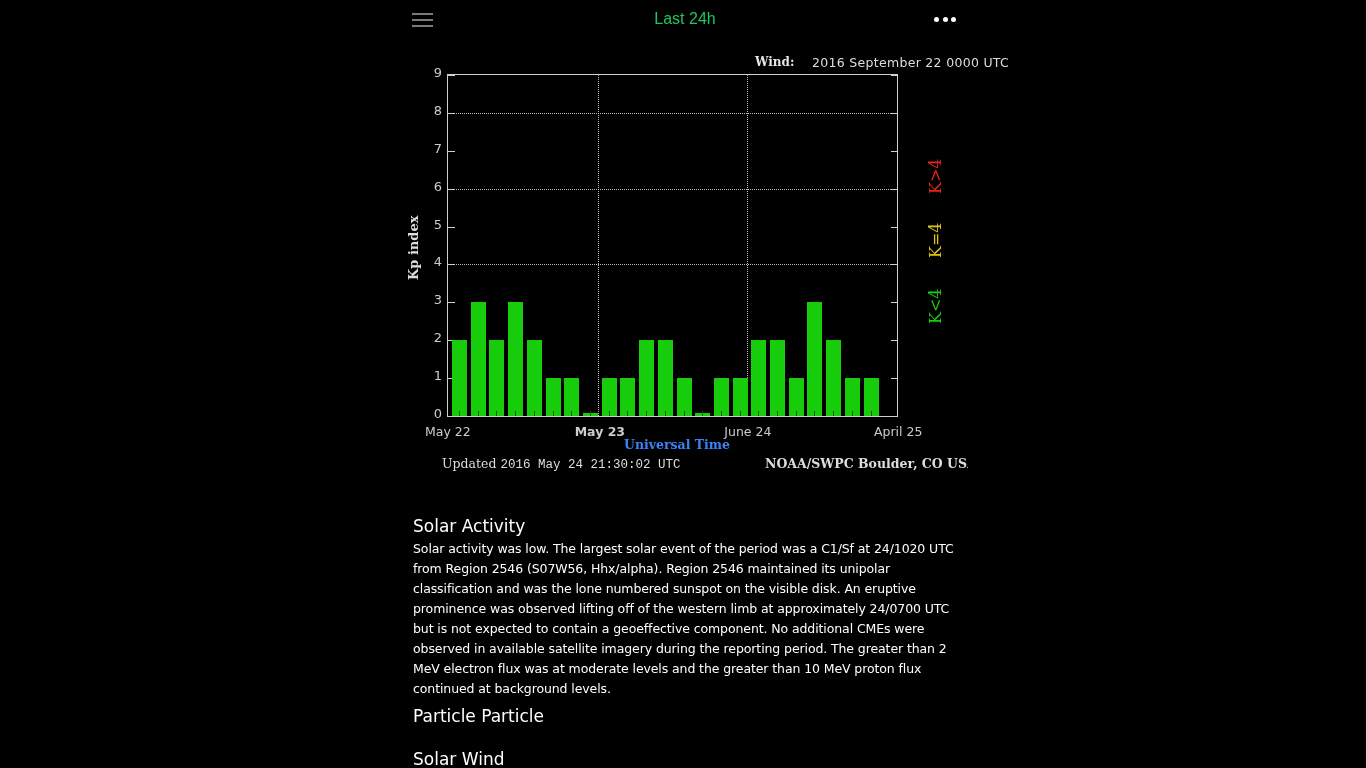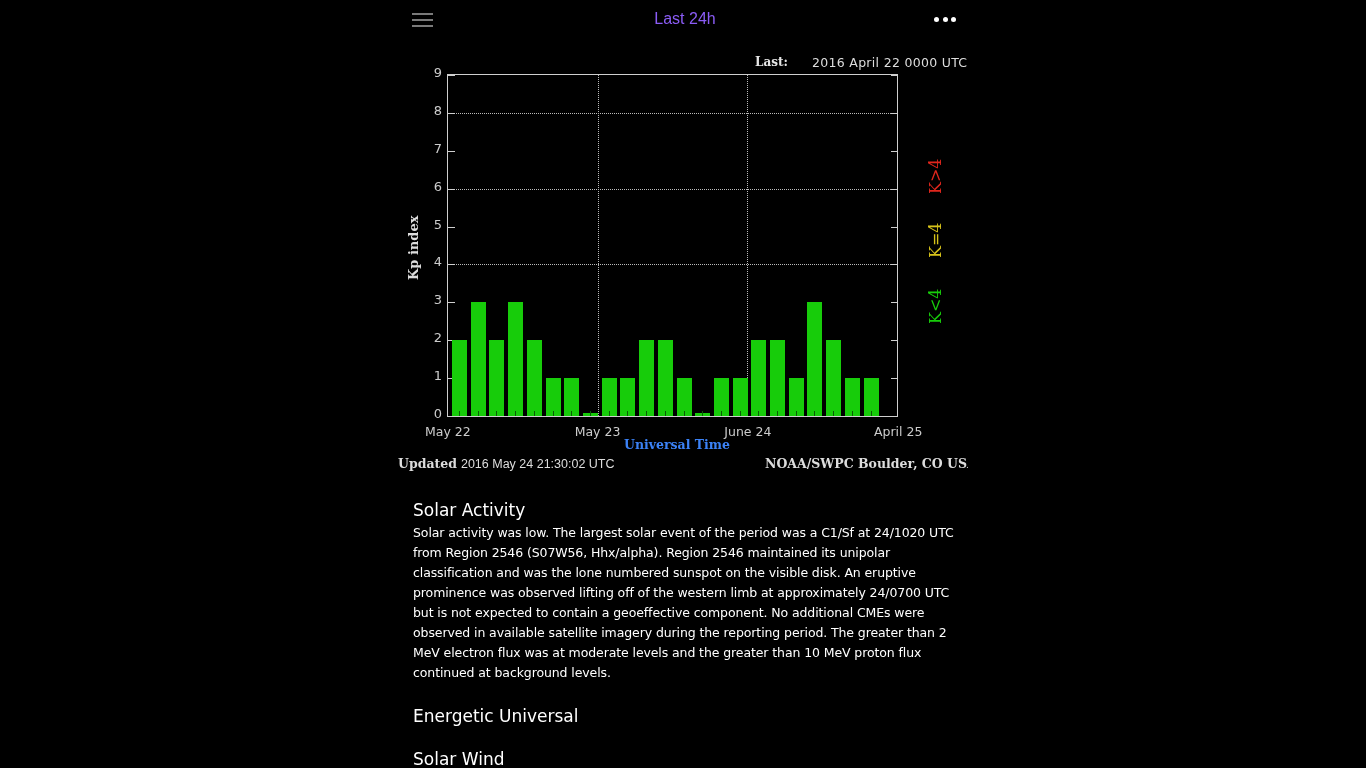--- a/index.html
+++ b/index.html
@@ -1,46 +1,46 @@
 <!DOCTYPE html>
 <html><head>
 <meta charset="utf-8">
 <style>
   html, body { margin:0; padding:0; background:#000; }
   body { width:1366px; height:768px; overflow:hidden; position:relative; color:#fff; font-family:"DejaVu Sans", sans-serif; }
   .header { position:absolute; left:400px; top:0; width:570px; height:42px; }
   .hamburger { position:absolute; left:12px; top:13px; width:21px; height:15px; cursor:pointer; }
   .hamburger span { display:block; height:2px; background:#7a7a7a; margin-bottom:4px; }
-  .title { position:absolute; left:0; right:0; top:10px; text-align:center; font-size:16px; color:#8b5cf6; font-family:"Liberation Sans", sans-serif; }
+  .title { position:absolute; left:0; right:0; top:10px; text-align:center; font-size:16px; color:#22c55e; font-family:"Liberation Sans", sans-serif; }
   .more { position:absolute; left:534px; top:17px; width:22px; height:6px; display:flex; justify-content:space-between; cursor:pointer; }
   .more i { display:block; width:5px; height:5px; border-radius:50%; background:#fff; }
 
   .chart { position:absolute; left:398px; top:44px; width:570px; height:432px; background:#000; font-family:"DejaVu Serif", serif; color:#ddd; }
   .chart-title { position:absolute; left:22px; top:7px; font-size:13.5px; font-weight:bold; letter-spacing:0.2px; color:#e6e6e6; }
   .chart-begin-lbl { position:absolute; left:357px; top:11px; font-size:12px; font-weight:bold; color:#e6e6e6; }
   .chart-begin { position:absolute; left:414px; top:11px; font-size:12.5px; font-family:"DejaVu Sans", sans-serif; color:#ddd; white-space:nowrap; letter-spacing:0.3px; }
   .plot { position:absolute; left:49px; top:30px; width:451px; height:343px; border:1px solid #cfcfcf; box-sizing:border-box; }
   .gridh { position:absolute; left:0; right:0; height:0; border-top:1px dotted #bbb; }
   .gridv { position:absolute; top:0; bottom:0; width:0; border-left:1px dotted #bbb; }
   .ytick { position:absolute; left:-8px; width:7px; height:1px; background:#cfcfcf; }
   .ytick-r { position:absolute; right:-1px; width:7px; height:1px; background:#cfcfcf; }
   .ylab { position:absolute; left:30px; width:14px; text-align:right; font-size:13px; font-family:"DejaVu Sans", sans-serif; color:#ccc; }
   .bar { position:absolute; bottom:0; width:15px; background:#17cc0a; }
   .bar::after { content:""; position:absolute; left:7px; bottom:0; width:1px; height:5px; background:#0a5c05; }
   .xlab { position:absolute; top:380px; font-size:12.5px; font-family:"DejaVu Sans", sans-serif; color:#ccc; white-space:nowrap; }
   .xtitle { position:absolute; left:226px; top:393px; font-size:12.5px; font-weight:bold; color:#3b82f6; }
   .yaxis-title { position:absolute; left:8px; top:236px; transform:rotate(-90deg); transform-origin:left top; font-size:13px; font-weight:bold; color:#ddd; white-space:nowrap; }
   .legend { position:absolute; transform:rotate(-90deg); transform-origin:left top; font-size:16px; white-space:nowrap; font-family:"DejaVu Serif", serif; }
   .updated { position:absolute; left:0; top:412px; font-size:12.5px; color:#ddd; white-space:nowrap; }
-  .updated b { font-weight:bold; }
-  .updated span { font-family:Liberation Sans, sans-serif; }
+  .updated b { font-weight:normal;margin-left:44px; }
+  .updated span { font-family:Liberation Mono, monospace; }
   .noaa { position:absolute; left:367px; top:412px; font-size:12.5px; font-weight:bold; color:#ddd; white-space:nowrap; width:203px; overflow:hidden; }
 
   .content { position:absolute; left:413px; top:500px; width:545px; font-family:"DejaVu Sans", sans-serif; }
-  .section-h { font-size:17px; color:#fff; margin:0 0 3px 0; font-weight:normal; }
+  .section-h { font-size:17px; color:#fff; margin:16px 0 3px 0; font-weight:normal; }
   .para { font-size:12.5px; line-height:20px; color:#fff; margin:0 0 17px 0; letter-spacing:-0.1px; }
   .sec2 { position:absolute; left:413px; top:706px; font-size:17px; color:#fff; }
   .sec3 { position:absolute; left:413px; top:749px; font-size:17px; color:#ffffff; }
 </style>
 </head>
 <body>
 
 <div class="header">
   <div class="hamburger">
     <span></span>
@@ -49,22 +49,22 @@
   </div>
   <div class="title">Last 24h</div>
   <div class="more">
     <i></i>
       <i></i>
       <i></i>
   </div>
 </div>
 
 <div class="chart">
-  <div class="chart-begin-lbl">Last:</div>
-  <div class="chart-begin">2016 April 22 0000 UTC</div>
+  <div class="chart-begin-lbl">Wind:</div>
+  <div class="chart-begin">2016 September 22 0000 UTC</div>
   <div class="yaxis-title">Kp index</div>
   <div id="ylabels">
       <div class="ylab" style="top: 362px;">0</div>
       <div class="ylab" style="top: 324.111px;">1</div>
       <div class="ylab" style="top: 286.222px;">2</div>
       <div class="ylab" style="top: 248.333px;">3</div>
       <div class="ylab" style="top: 210.444px;">4</div>
       <div class="ylab" style="top: 172.556px;">5</div>
       <div class="ylab" style="top: 134.667px;">6</div>
       <div class="ylab" style="top: 96.7778px;">7</div>
@@ -116,30 +116,30 @@
       <div class="bar" style="left: 303.333px; height: 75.7778px; background: rgb(23, 204, 10);"></div>
       <div class="bar" style="left: 322.042px; height: 75.7778px; background: rgb(23, 204, 10);"></div>
       <div class="bar" style="left: 340.75px; height: 37.8889px; background: rgb(23, 204, 10);"></div>
       <div class="bar" style="left: 359.458px; height: 113.667px; background: rgb(23, 204, 10);"></div>
       <div class="bar" style="left: 378.167px; height: 75.7778px; background: rgb(23, 204, 10);"></div>
       <div class="bar" style="left: 396.875px; height: 37.8889px; background: rgb(23, 204, 10);"></div>
       <div class="bar" style="left: 415.583px; height: 37.8889px; background: rgb(23, 204, 10);"></div>
     </div>
   <div id="xlabels">
       <div class="xlab" style="left: 27px;">May 22</div>
-      <div class="xlab" style="left: 176.667px;">May 23</div>
+      <div class="xlab" style="left: 176.667px; font-weight: bold;">May 23</div>
       <div class="xlab" style="left: 326.333px;">June 24</div>
       <div class="xlab" style="left: 476px;">April 25</div>
     </div>
   <div class="xtitle">Universal Time</div>
   <div class="legend" style="left: 528px; top: 150px; color: rgb(224, 38, 28);">K&gt;4</div>
   <div class="legend" style="left: 528px; top: 214px; color: rgb(214, 194, 26);">K=4</div>
   <div class="legend" style="left: 528px; top: 280px; color: rgb(23, 204, 10);">K&lt;4</div>
   <div class="updated"><b>Updated</b> <span>2016 May 24 21:30:02 UTC</span></div>
   <div class="noaa">NOAA/SWPC Boulder, CO USA</div>
 </div>
 
 <div class="content">
   <h2 class="section-h">Solar Activity</h2>
   <p class="para">Solar activity was low. The largest solar event of the period was a C1/Sf at 24/1020 UTC from Region 2546 (S07W56, Hhx/alpha). Region 2546 maintained its unipolar classification and was the lone numbered sunspot on the visible disk. An eruptive prominence was observed lifting off of the western limb at approximately 24/0700 UTC but is not expected to contain a geoeffective component. No additional CMEs were observed in available satellite imagery during the reporting period. The greater than 2 MeV electron flux was at moderate levels and the greater than 10 MeV proton flux continued at background levels.</p>
 </div>
-<div class="sec2">Energetic Universal</div>
+<div class="sec2">Particle Particle</div>
 <div class="sec3">Solar Wind</div>
 
 </body></html>

